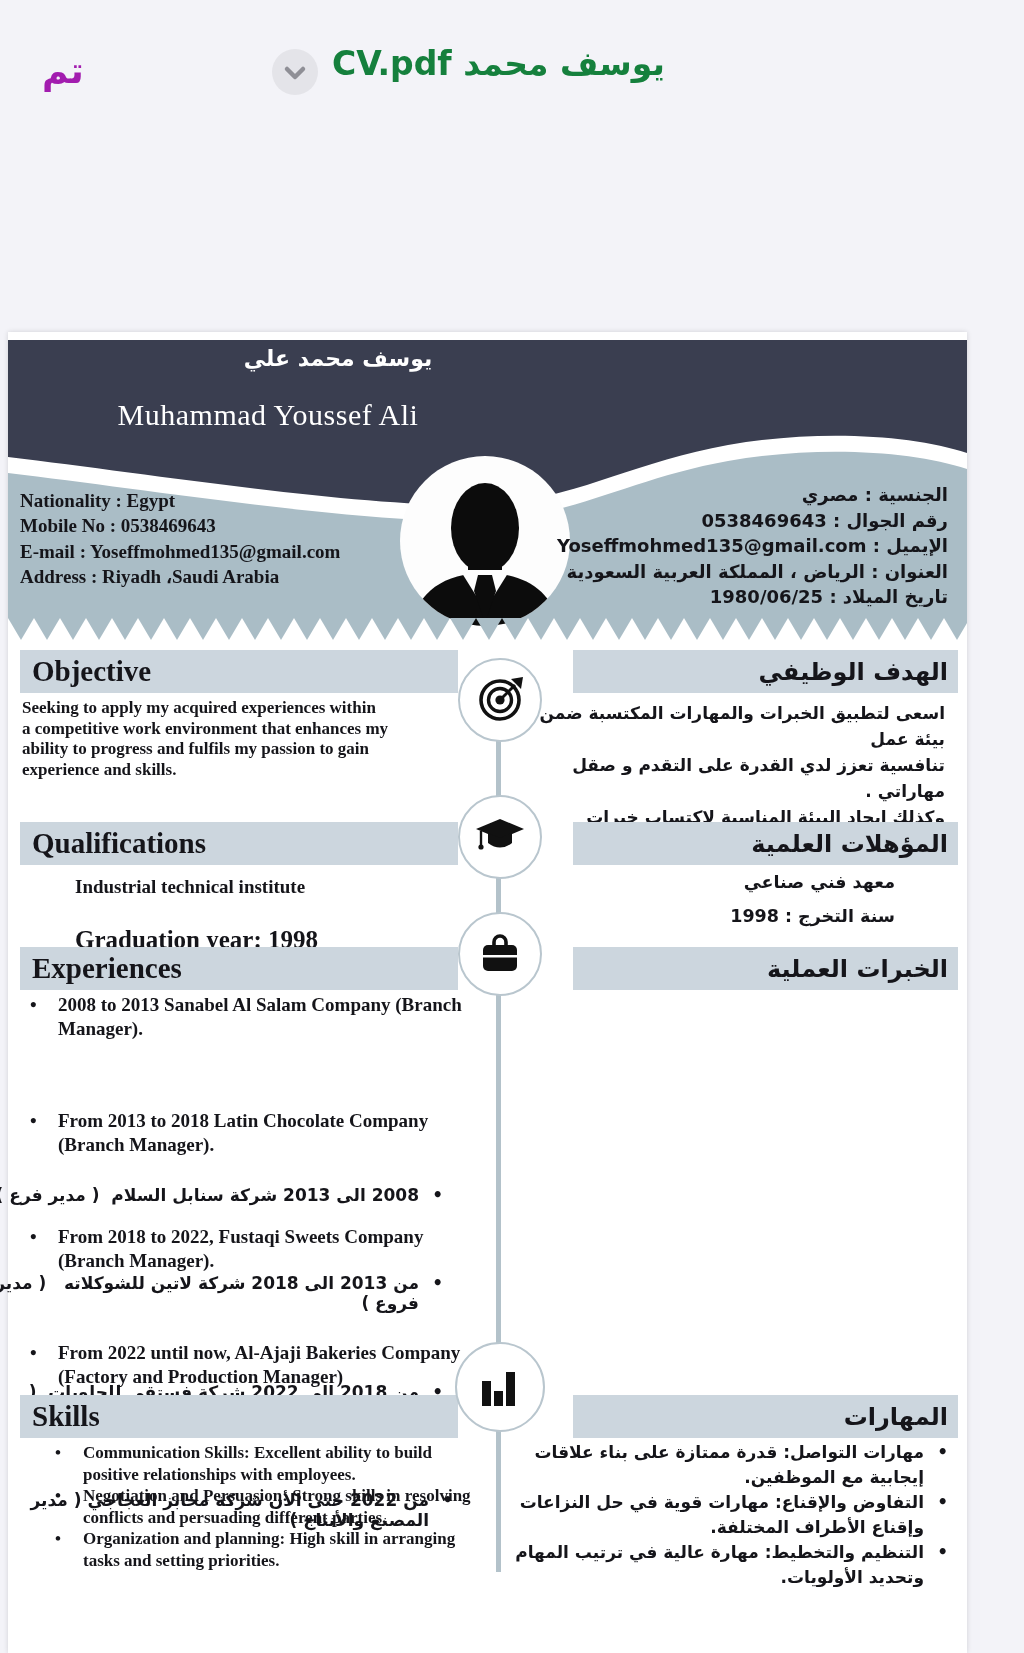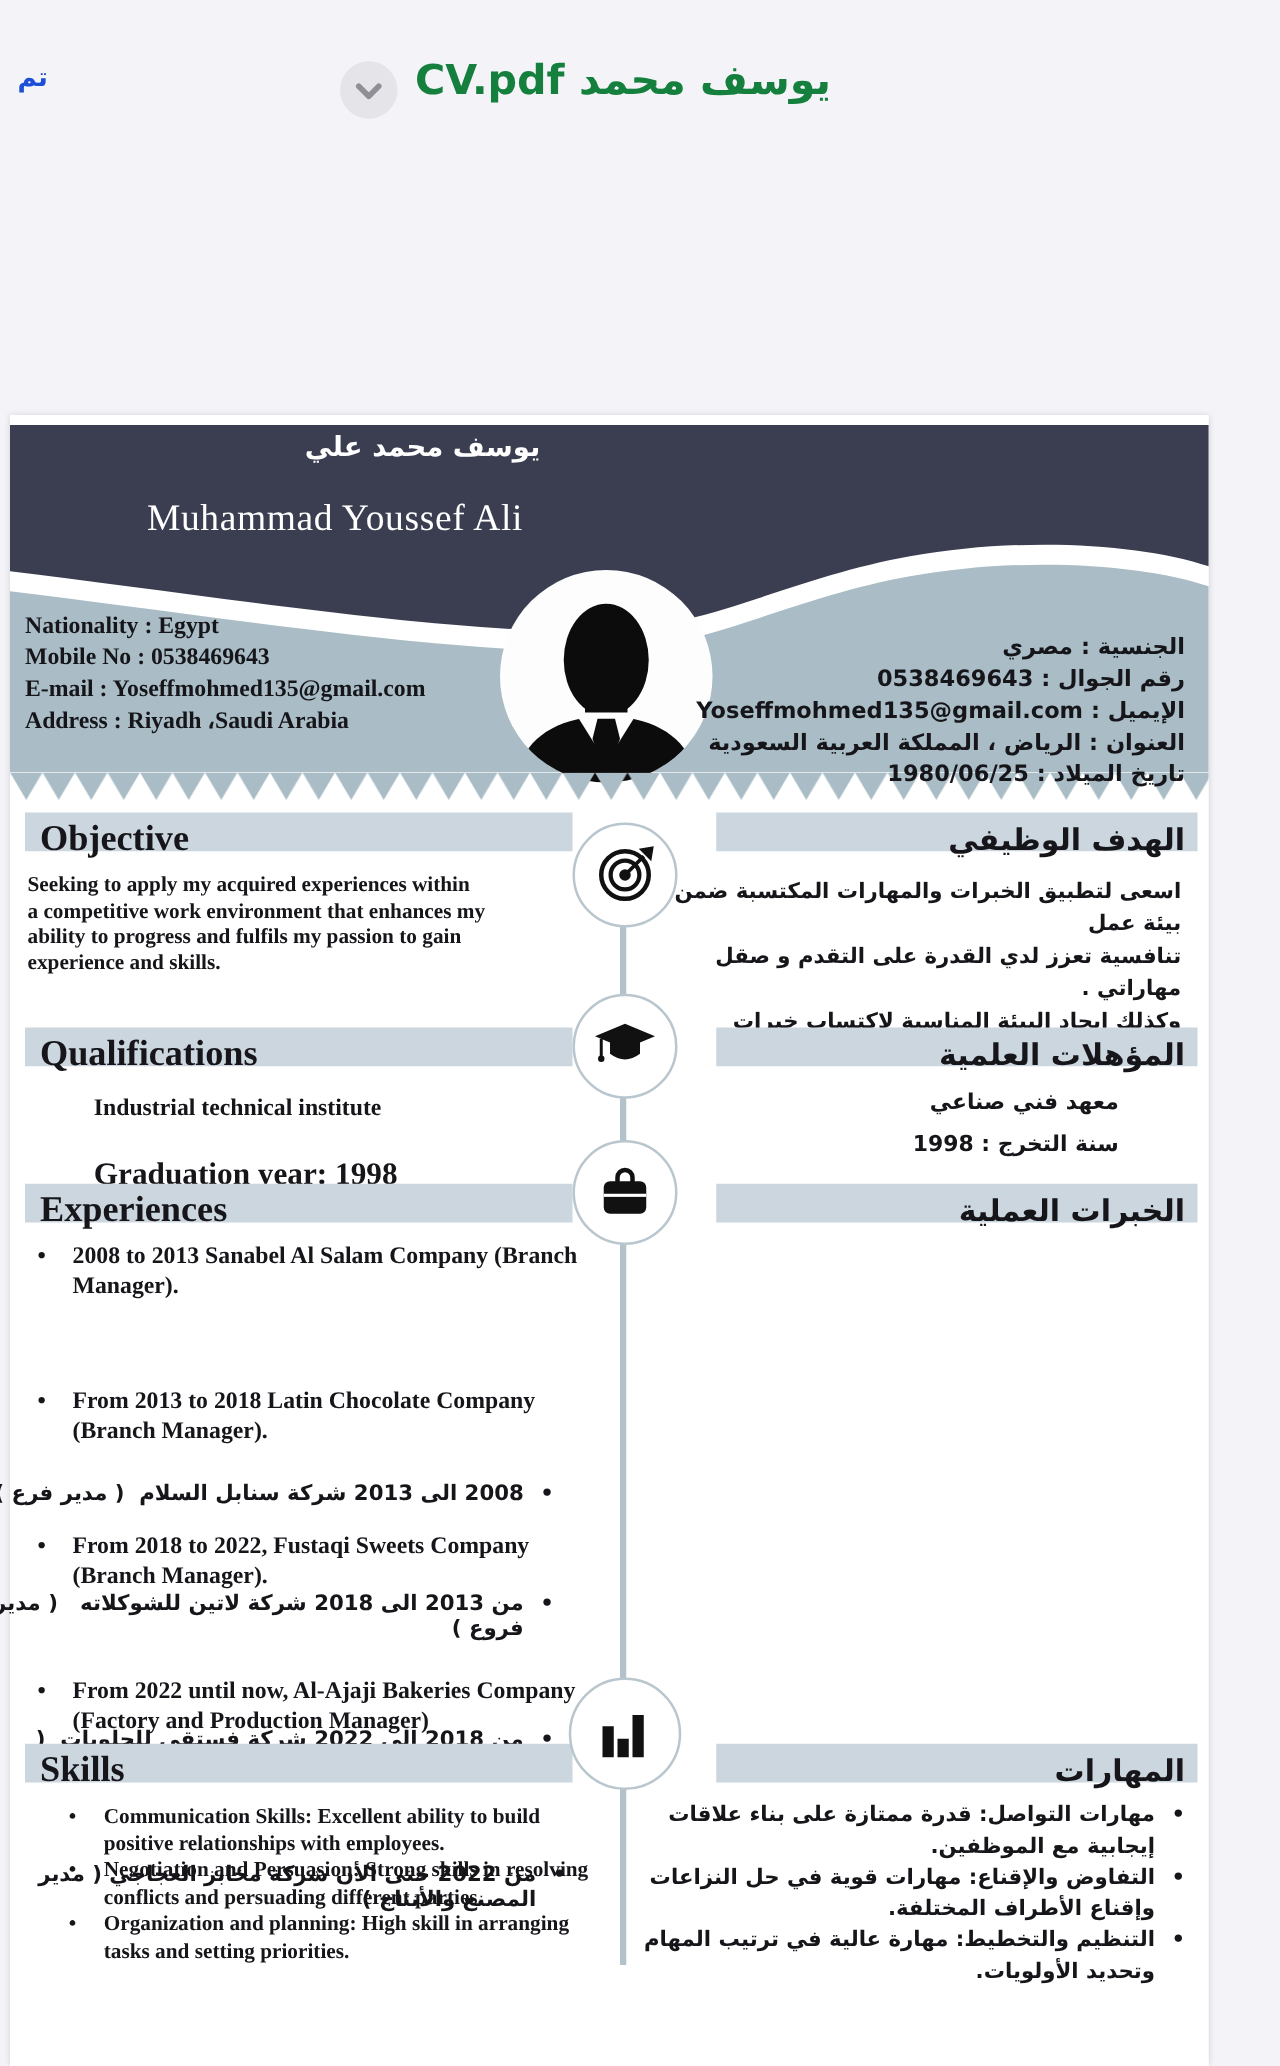--- a/index.html
+++ b/index.html
@@ -5,23 +5,23 @@
   html,body{margin:0;padding:0;}
   body{
     width:1024px;height:1653px;position:relative;overflow:hidden;
     background:#f3f3f8;
     font-family:"Liberation Serif","DejaVu Serif",serif;
     color:#15151a;
   }
   
   .topbar{position:absolute;left:0;top:0;width:1024px;height:130px;background:#f3f3f8;}
   .done-btn{
-    position:absolute;left:14px;top:50px;
+    position:absolute;left:42px;top:50px;
     font-family:"DejaVu Sans","Liberation Sans",sans-serif;
-    font-size:21px;font-weight:600;color:#1d4ed8;
+    font-size:36px;font-weight:600;color:#a21caf;
   }
   .chev-circle{
     position:absolute;left:272px;top:49px;width:46px;height:46px;border-radius:50%;
     background:#e4e4e9;display:flex;align-items:center;justify-content:center;
   }
   .file-title{
     position:absolute;left:332px;top:44px;width:420px;
     direction:rtl;text-align:left;
     font-family:"DejaVu Sans","Liberation Sans",sans-serif;
     font-size:33px;font-weight:700;color:#15803d;white-space:nowrap;
@@ -36,23 +36,23 @@
     left:130px;top:14px;width:400px;text-align:center;color:#fff;
     font-family:"DejaVu Sans",sans-serif;font-size:22px;font-weight:600;direction:rtl;
   }
   .name-en{
     left:60px;top:66px;width:400px;text-align:center;color:#fff;
     font-size:30px;font-weight:400;letter-spacing:.5px;
   }
   .info-en{left:12px;top:156px;font-size:19px;font-weight:700;line-height:25.4px;}
   .info-ar{
     right:19px;top:150px;width:430px;text-align:right;direction:rtl;
-    font-family:"DejaVu Sans",sans-serif;font-size:18px;font-weight:700;line-height:25.6px;margin-top:23px;
-  }
-  .secbar{height:31px;background:#ccd6de;}
+    font-family:"DejaVu Sans",sans-serif;font-size:18px;font-weight:700;line-height:25.6px;
+  }
+  .secbar{height:43px;background:#ccd6de;}
   .secbar.en{left:12px;width:426px;}
   .secbar.ar{left:565px;width:375px;}
   .sec-title-en{font-size:29px;font-weight:700;line-height:43px;padding-left:12px;}
   .sec-title-ar{
     font-family:"DejaVu Sans",sans-serif;font-size:24px;font-weight:700;line-height:45px;
     padding-right:10px;text-align:right;direction:rtl;
   }
   .body-en{font-size:17px;font-weight:700;line-height:20.5px;}
   .body-ar{
     font-family:"DejaVu Sans",sans-serif;font-weight:700;direction:rtl;text-align:right;

